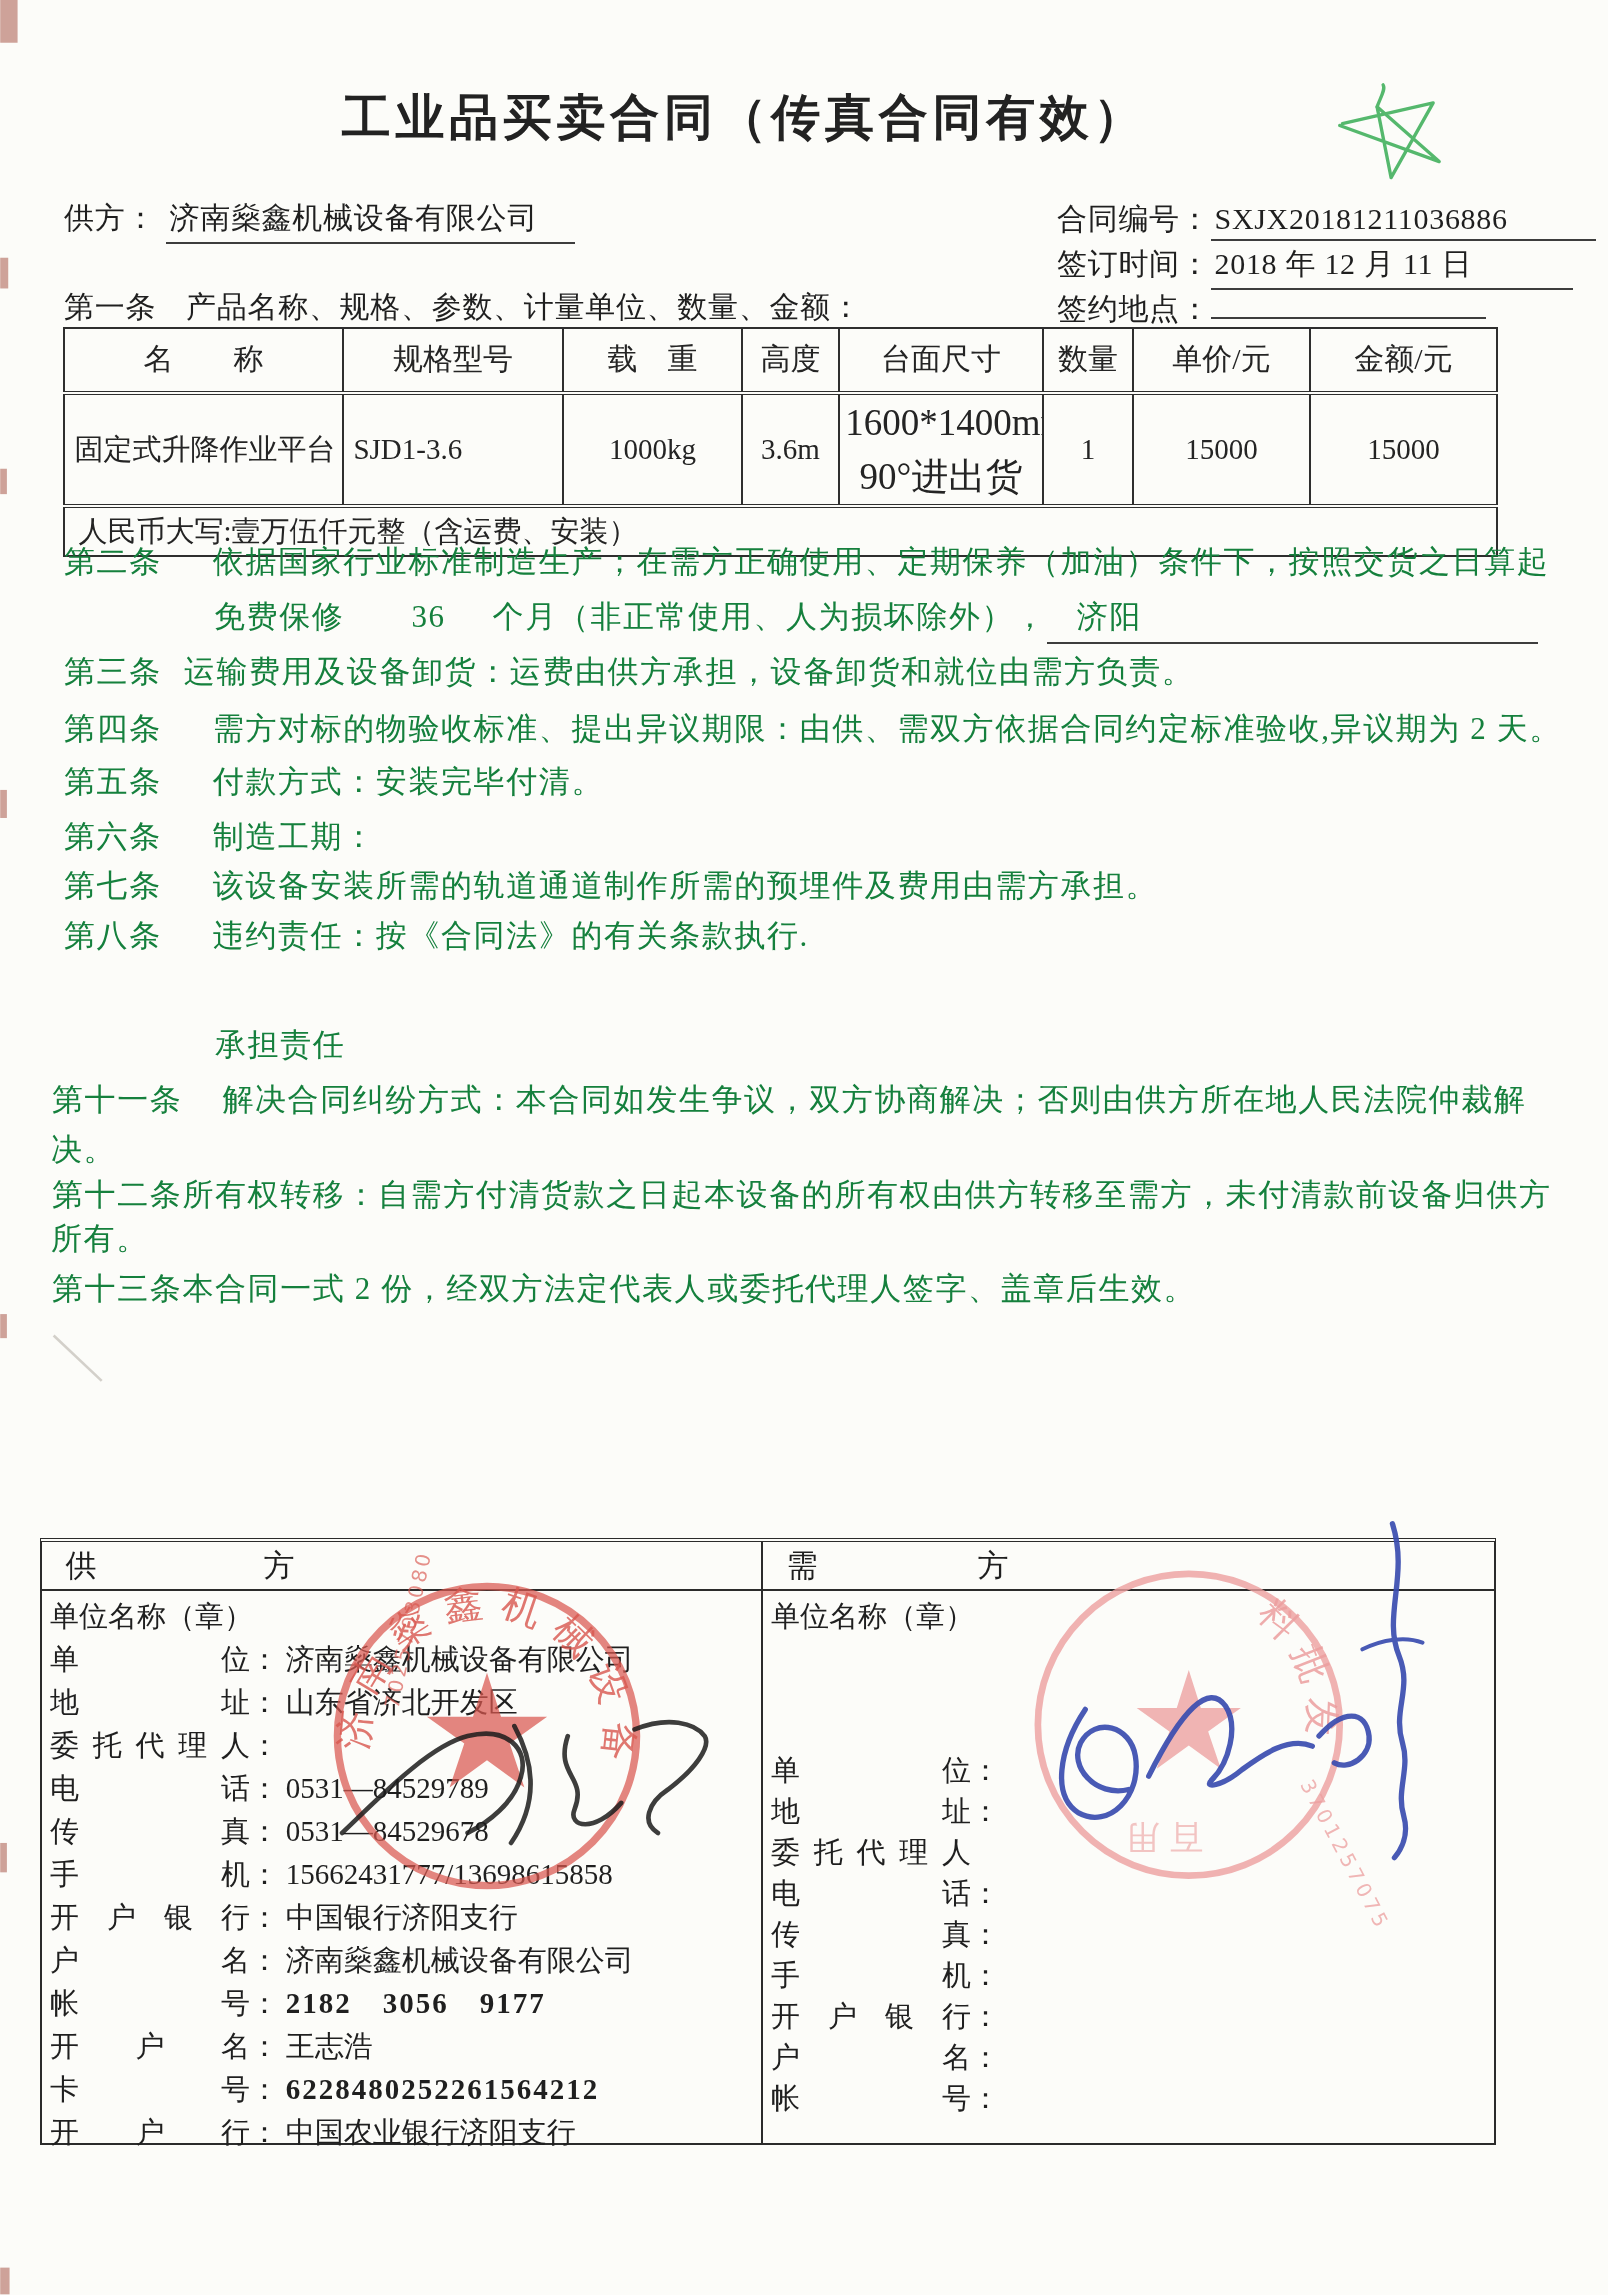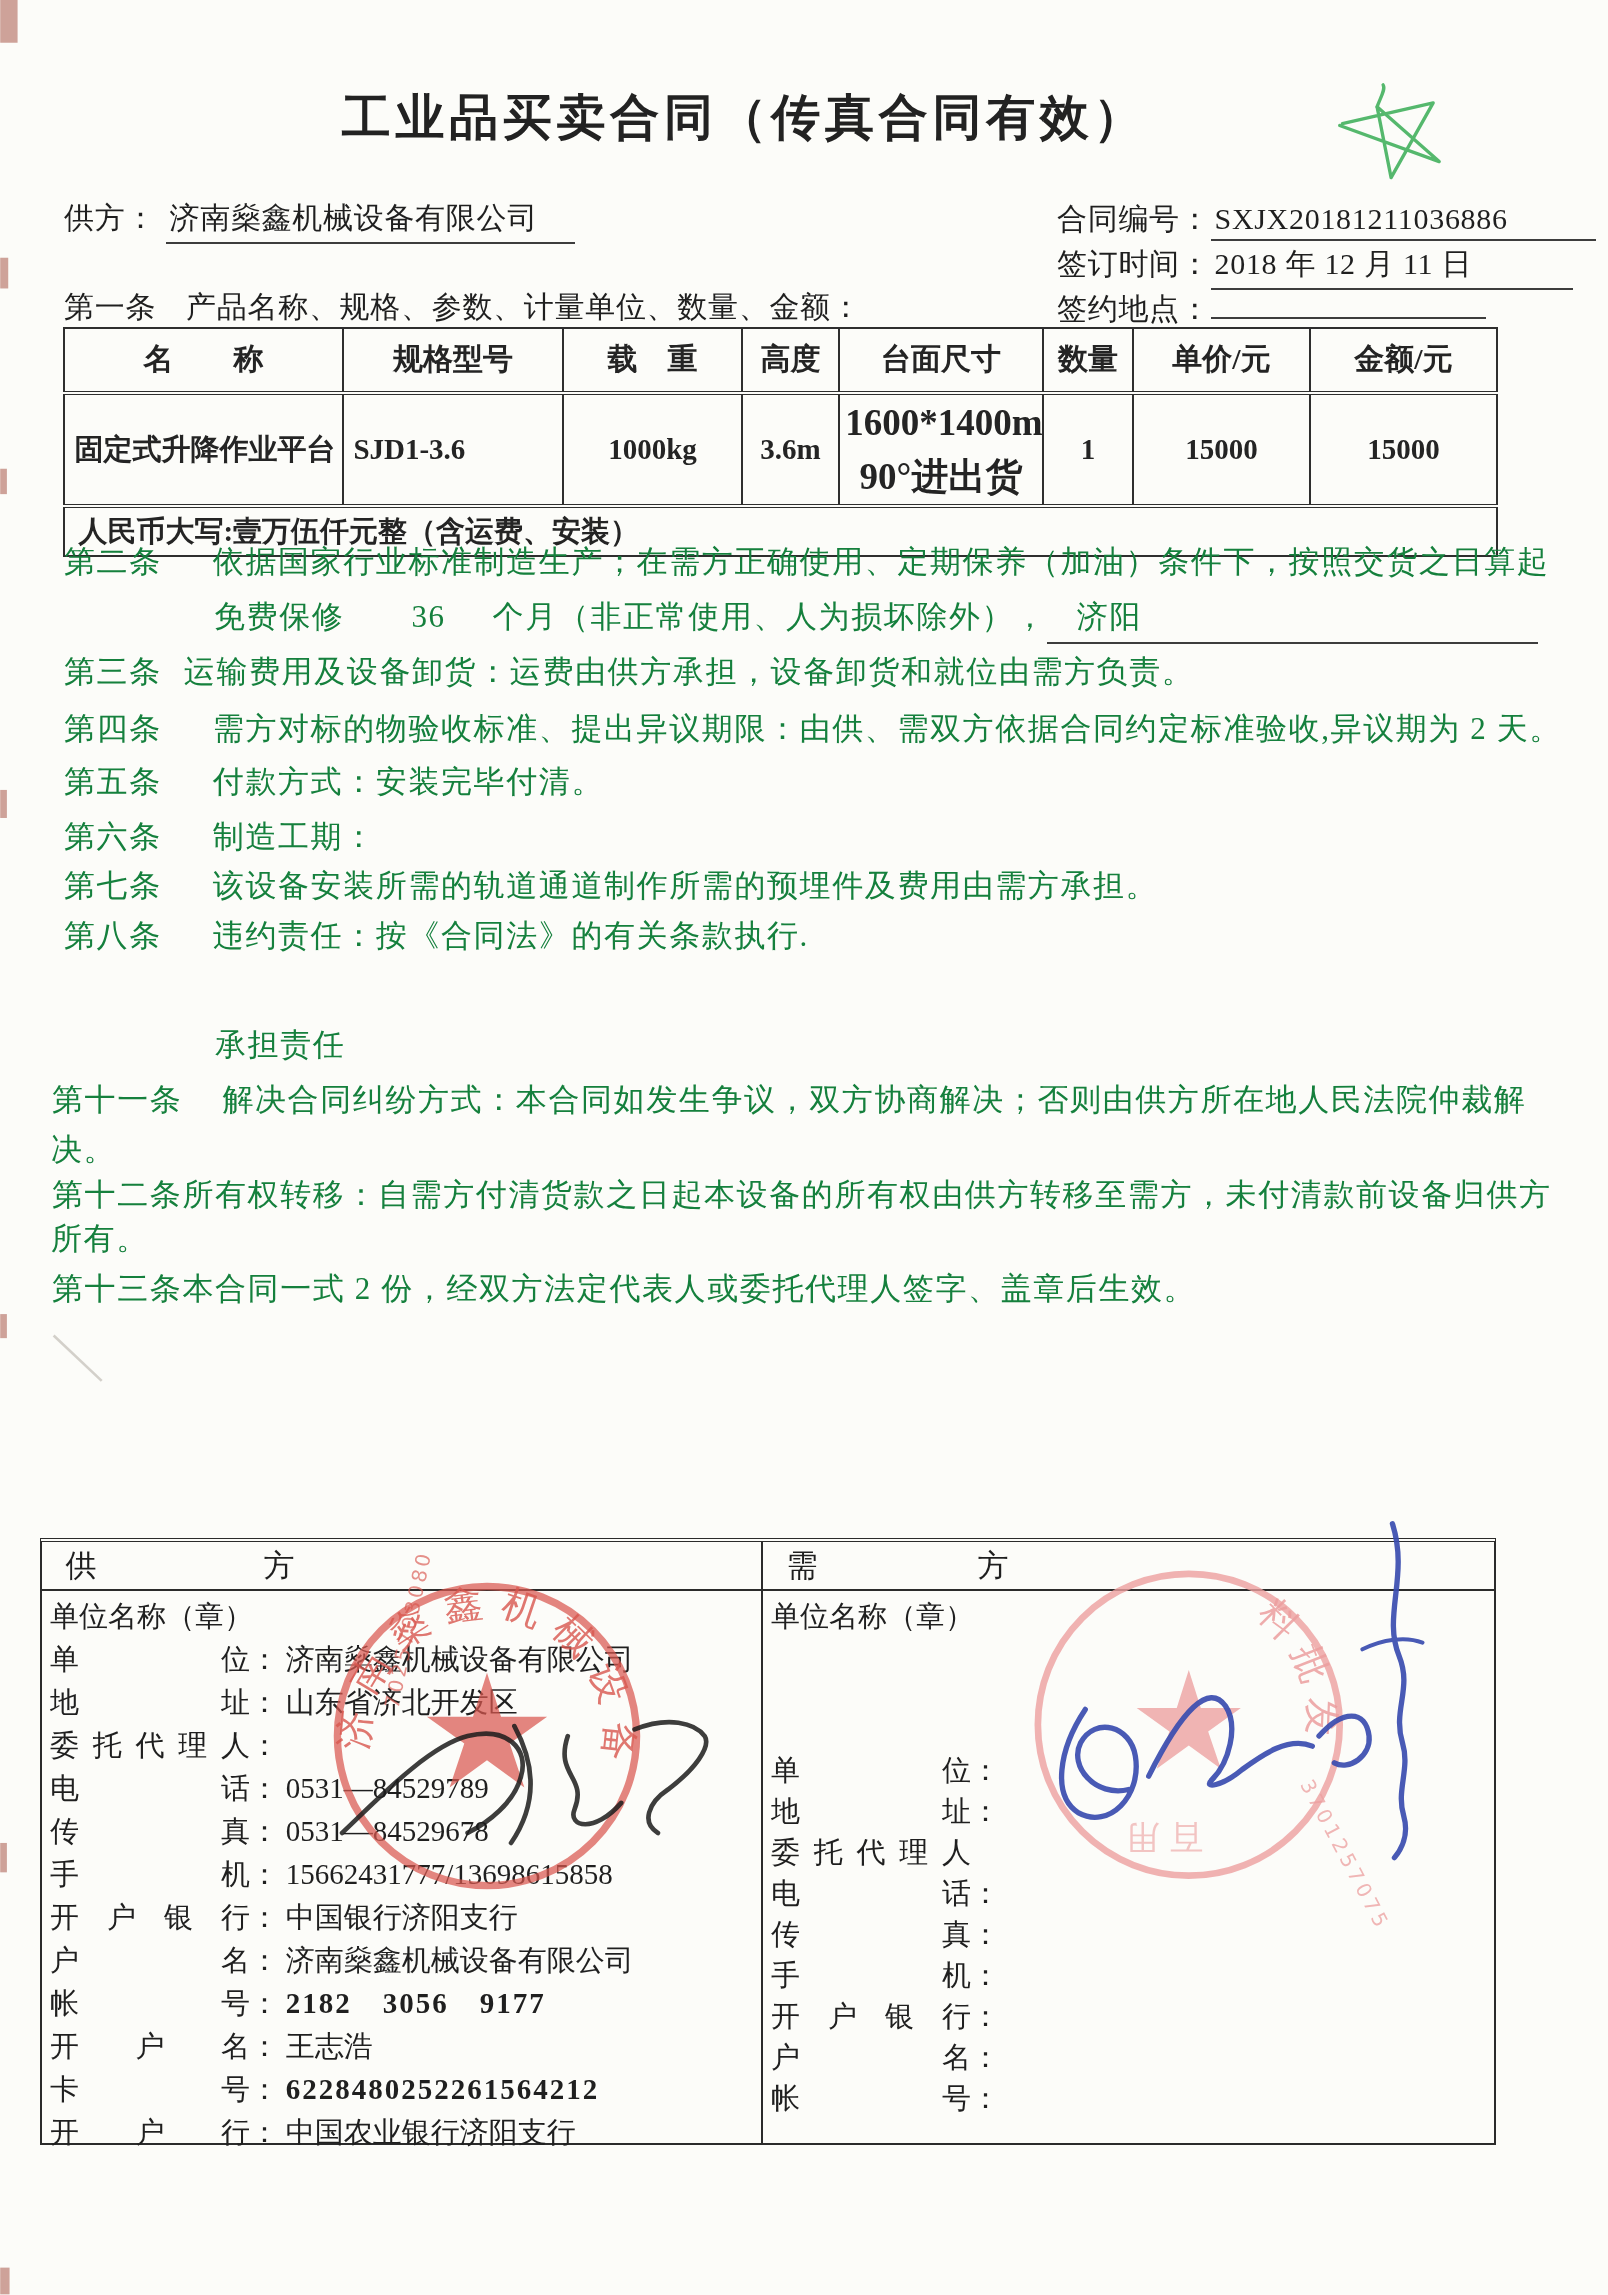--- a/index.html
+++ b/index.html
@@ -17,21 +17,21 @@
   .hline{font-size:30px; letter-spacing:0.7px;}
   .ul{border-bottom:2px solid #3d3d3d; display:inline-block; padding:0 4px 2.7px 4px;}
   .lblgap{margin-right:9.4px;}
   
   .ptable{
     position:absolute; left:63px; top:327px; width:1433px;
     border-collapse:collapse; table-layout:fixed;
     font-size:29px; color:#242424;
   }
   .ptable td,.ptable th{
-    border:2px solid #2e2e2e; font-weight:bold;
+    border:2px solid #2e2e2e; font-weight:normal;
     text-align:center; vertical-align:middle; padding:1.3px 5.3px;
     overflow:hidden;
   }
   .ptable thead th{height:59px; border-bottom:4.7px double #2e2e2e; font-size:30px;}
   .ptable .drow td{height:92px;}
   .ptable .frow td{height:44px; text-align:left; padding-left:13.4px; border-top:4.7px double #2e2e2e;}
   .cell-left{text-align:left !important; padding-left:9.4px !important;}
   .size2{line-height:1.45; font-size:37px;margin-top:44px;}
   
   .cl{position:absolute; font-size:31px; letter-spacing:1.6px; white-space:nowrap; color:#15803d;}

